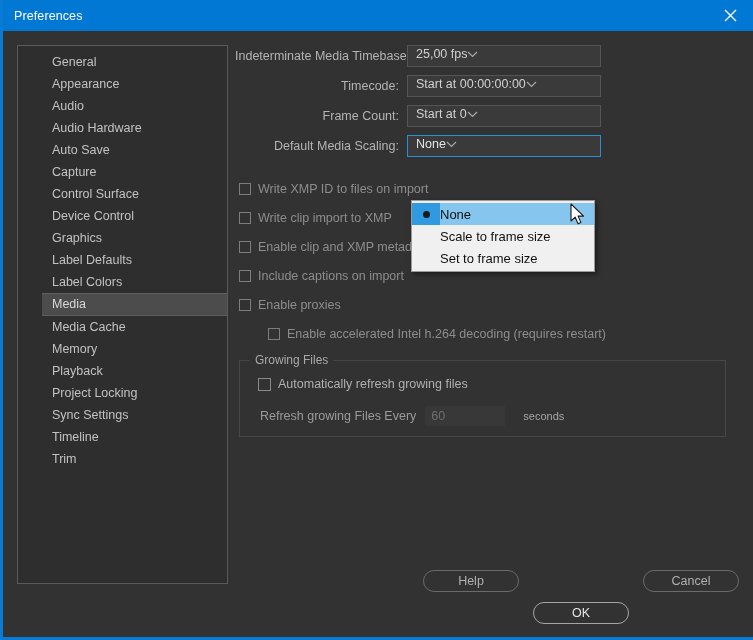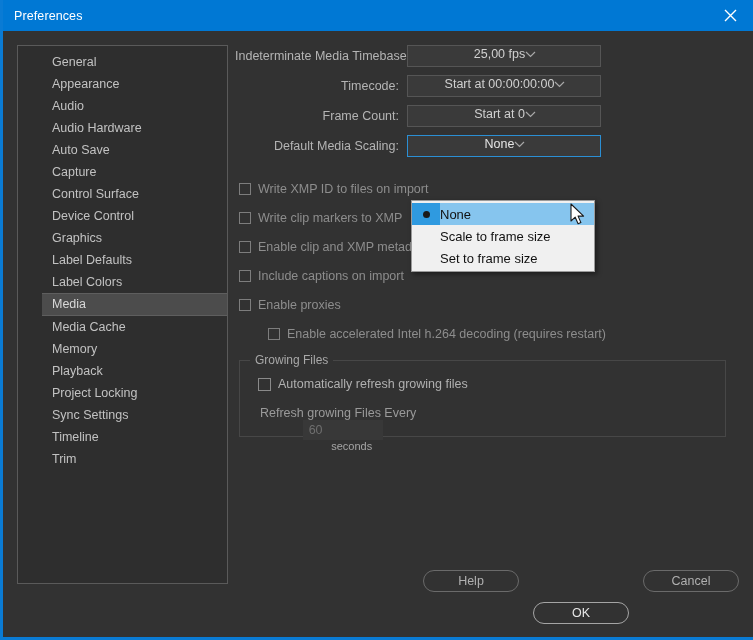--- a/index.html
+++ b/index.html
@@ -112,21 +112,21 @@
     white-space: nowrap;
     user-select: none;
   }
   .select-box {
     width: 194px;
     height: 22px;
     background: #3a3a3a;
     border: 1px solid #555555;
     display: flex;
     align-items: center;
-    justify-content: center;
+    justify-content: flex-start;
     padding: 0 6px 4px 8px;
     color: #d0d0d0;
     font-size: 12.5px;
     cursor: default;
     user-select: none;
   }
   .select-box.focused {
     border: 1px solid #2b8fd4;
     background: #3a3a3a;
     color: #e4e4e4;
@@ -183,21 +183,21 @@
     left: 18px; top: 16px;
     display: flex; align-items: center;
   }
   #gb-cb-row .cbox {
     width: 13px; height: 13px;
     border: 1px solid #8a8a8a;
   }
   #gb-field-row {
     position: absolute;
     left: 20px; top: 45px;
-    display: flex; align-items: center; flex-direction: column;
+    display: flex; align-items: center;
   }
   #refresh-label {
     color: #9a9a9a;
     font-size: 12.5px;
     margin-right: 9px;
     user-select: none;
   }
   #refresh-input {
     width: 80px; height: 20px;
     background: #383838;
@@ -378,21 +378,21 @@
           </div>
         </div>
 
       <div id="cb-rows">
           <div class="cb-row" style="top: 135px;">
             <span class="cbox"></span>
             <span class="cb-label">Write XMP ID to files  on import</span>
           </div>
           <div class="cb-row" style="top: 164px;">
             <span class="cbox"></span>
-            <span class="cb-label">Write clip markers to XMP</span>
+            <span class="cb-label">Write clip import to XMP</span>
           </div>
           <div class="cb-row" style="top: 193px;">
             <span class="cbox"></span>
             <span class="cb-label">Enable clip and XMP metadata linking</span>
           </div>
           <div class="cb-row" style="top: 222px;">
             <span class="cbox"></span>
             <span class="cb-label">Include captions on import</span>
           </div>
           <div class="cb-row" style="top: 251px;">

